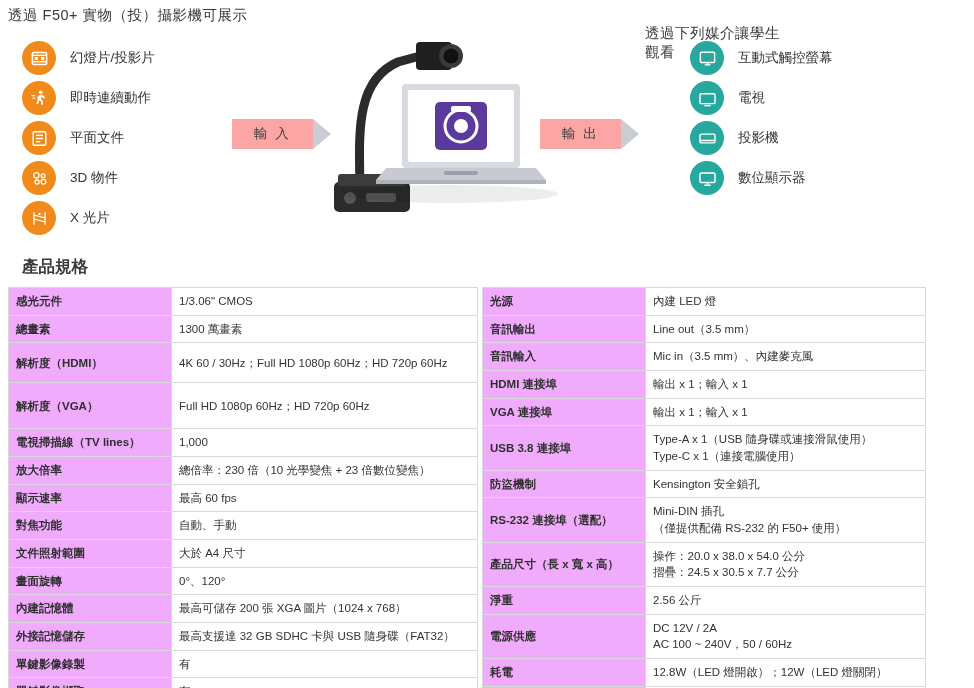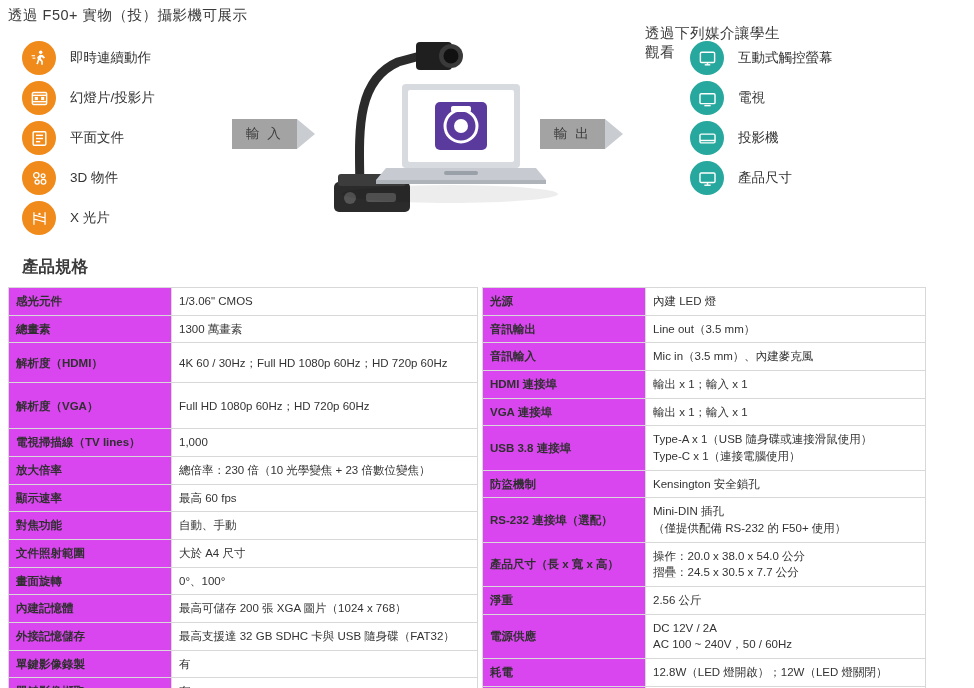--- a/index.html
+++ b/index.html
@@ -79,26 +79,26 @@
   .io-icon-svg { display: block; }
 
   
   .arrow-box {
     position: absolute;
     display: flex;
     align-items: center;
     height: 30px;
   }
   .arrow-body {
-    background: #a3a3a3;
+    background: #fca5a5;
     height: 30px;
     display: flex;
     align-items: center;
     justify-content: center;
-    padding: 0 14px;
+    padding: 0 22px;
     font-size: 13.5px;
     color: #3d3d3d;
     letter-spacing: 2px;
   }
   .arrow-head {
     width: 0;
     height: 0;
     border-top: 15px solid transparent;
     border-bottom: 15px solid transparent;
     border-left: 18px solid #c9cdd2;
@@ -136,21 +136,21 @@
 
   table.spec td {
     border: 1px solid #d8d8d8;
     font-size: 11.5px;
     color: #333333;
     padding: 5px 7px;
     vertical-align: middle;
     line-height: 1.45;
   }
   table.spec td.key {
-    background: #d946ef;
+    background: #f0abfc;
     font-weight: bold;
     color: #2f2f2f;
   }
   table.spec.left td.key { width: 148px; }
   table.spec.right td.key { width: 148px; }
   .cell-multiline { white-space: pre-line; }
 </style>
 </head>
 <body>
 
@@ -158,41 +158,41 @@
 
   <div class="diagram">
 
     <div class="heading-left">透過 F50+ 實物（投）攝影機可展示</div>
     <div class="heading-right">透過下列媒介讓學生觀看</div>
 
     <div class="io-list left">
 
       <div class="io-row">
         <div class="io-circle">
+          <svg class="io-icon-svg" width="19" height="19" viewBox="0 0 24 24" fill="none" stroke="#ffffff" stroke-width="1.8">
+            <rect x="3" y="4.5" width="18" height="15" rx="1.5"></rect>
+            <line x1="3" y1="8" x2="21" y2="8"></line>
+            <line x1="3" y1="16" x2="21" y2="16"></line>
+            <rect x="6" y="10" width="4" height="4" fill="#ffffff" stroke="none"></rect>
+            <rect x="14" y="10" width="4" height="4" fill="#ffffff" stroke="none"></rect>
+          </svg>
+        </div>
+        <div class="io-label">幻燈片/投影片</div>
+      </div>
+
+      <div class="io-row">
+        <div class="io-circle">
           <svg class="io-icon-svg" width="19" height="19" viewBox="0 0 24 24" fill="#ffffff" stroke="none">
             <circle cx="13.5" cy="4" r="2.2"></circle>
             <path d="M12.6 7.2 L9 10.5 L9.9 13 L8 18.8 L10 19.4 L12 14 L14.2 16.2 L14.2 20 L16.2 20 L16.2 15.2 L13.8 12.4 L14.6 9.8 L17 12 L19.2 11 L16.2 7.6 Z"></path>
             <path d="M2 8.5 L6.4 8.5" stroke="#ffffff" stroke-width="1.4"></path>
             <path d="M3.2 11.6 L6.8 11.6" stroke="#ffffff" stroke-width="1.4"></path>
           </svg>
         </div>
         <div class="io-label">即時連續動作</div>
-      </div>
-
-      <div class="io-row">
-        <div class="io-circle">
-          <svg class="io-icon-svg" width="19" height="19" viewBox="0 0 24 24" fill="none" stroke="#ffffff" stroke-width="1.8">
-            <rect x="3" y="4.5" width="18" height="15" rx="1.5"></rect>
-            <line x1="3" y1="8" x2="21" y2="8"></line>
-            <line x1="3" y1="16" x2="21" y2="16"></line>
-            <rect x="6" y="10" width="4" height="4" fill="#ffffff" stroke="none"></rect>
-            <rect x="14" y="10" width="4" height="4" fill="#ffffff" stroke="none"></rect>
-          </svg>
-        </div>
-        <div class="io-label">幻燈片/投影片</div>
       </div>
 
       <div class="io-row">
         <div class="io-circle">
           <svg class="io-icon-svg" width="19" height="19" viewBox="0 0 24 24" fill="none" stroke="#ffffff" stroke-width="1.8">
             <rect x="4" y="3.5" width="16" height="17" rx="1.4"></rect>
             <line x1="7.5" y1="8" x2="16.5" y2="8"></line>
             <line x1="7.5" y1="12" x2="16.5" y2="12"></line>
             <line x1="7.5" y1="16" x2="13" y2="16"></line>
           </svg>
@@ -304,21 +304,21 @@
       </div>
 
       <div class="io-row">
         <div class="io-circle teal">
           <svg class="io-icon-svg" width="19" height="19" viewBox="0 0 24 24" fill="none" stroke="#ffffff" stroke-width="1.8">
             <rect x="2.5" y="5" width="19" height="12" rx="1.6"></rect>
             <line x1="12" y1="17" x2="12" y2="20"></line>
             <line x1="8" y1="20.5" x2="16" y2="20.5"></line>
           </svg>
         </div>
-        <div class="io-label">產品尺寸</div>
+        <div class="io-label">數位顯示器</div>
       </div>
     </div>
   </div>
 
   <div class="spec-title">產品規格</div>
 
   <table class="spec left">
     <tbody>
       <tr>
         <td class="key">感光元件</td>
@@ -351,21 +351,21 @@
       <tr>
         <td class="key">對焦功能</td>
         <td class="cell-multiline">自動、手動</td>
       </tr>
       <tr>
         <td class="key">文件照射範圍</td>
         <td class="cell-multiline">大於 A4 尺寸</td>
       </tr>
       <tr>
         <td class="key">畫面旋轉</td>
-        <td class="cell-multiline">0°、100°</td>
+        <td class="cell-multiline">0°、120°</td>
       </tr>
       <tr>
         <td class="key">內建記憶體</td>
         <td class="cell-multiline">最高可儲存 200 張 XGA 圖片（1024 x 768）</td>
       </tr>
       <tr>
         <td class="key">外接記憶儲存</td>
         <td class="cell-multiline">最高支援達  32 GB SDHC 卡與 USB 隨身碟（FAT32）</td>
       </tr>
       <tr>

